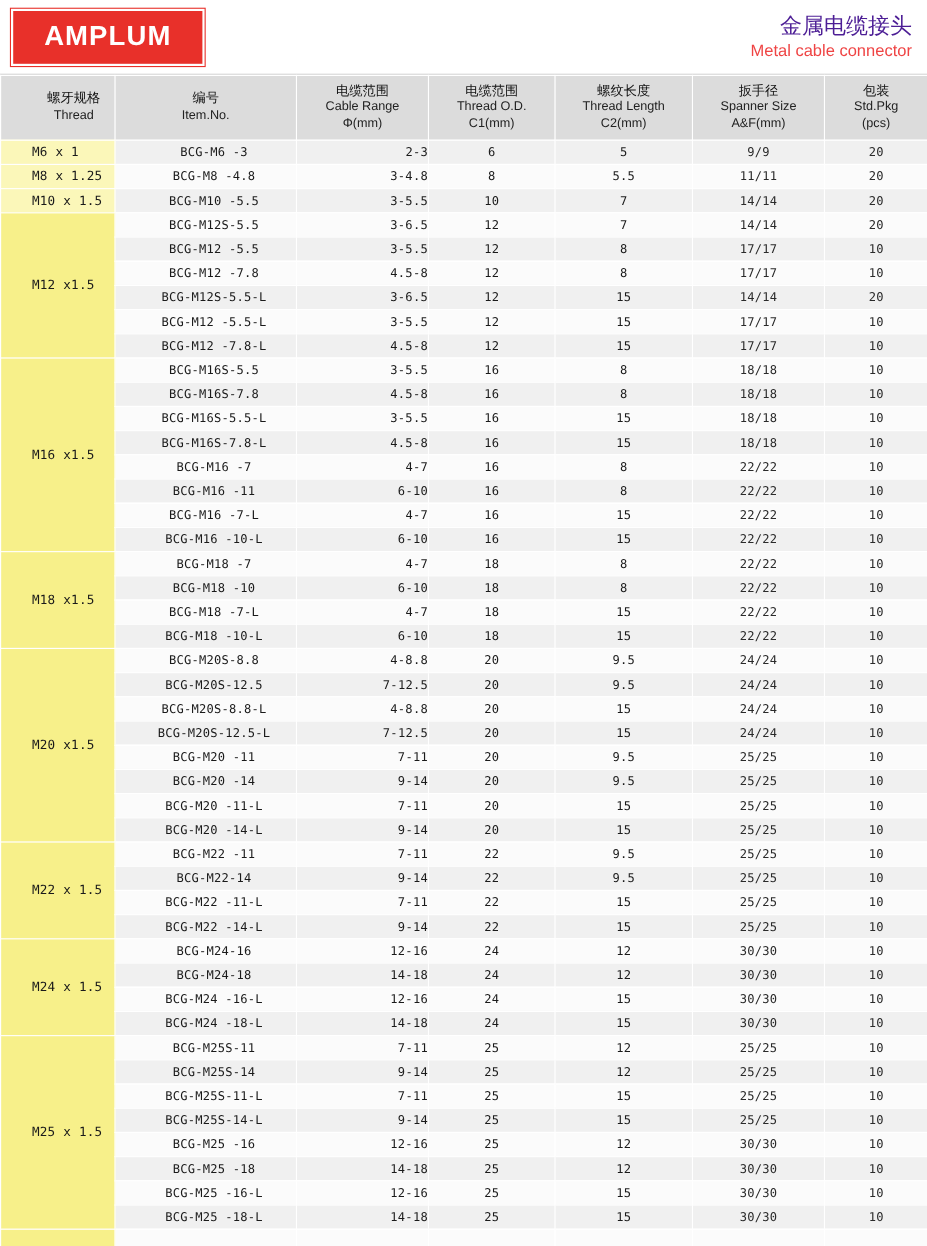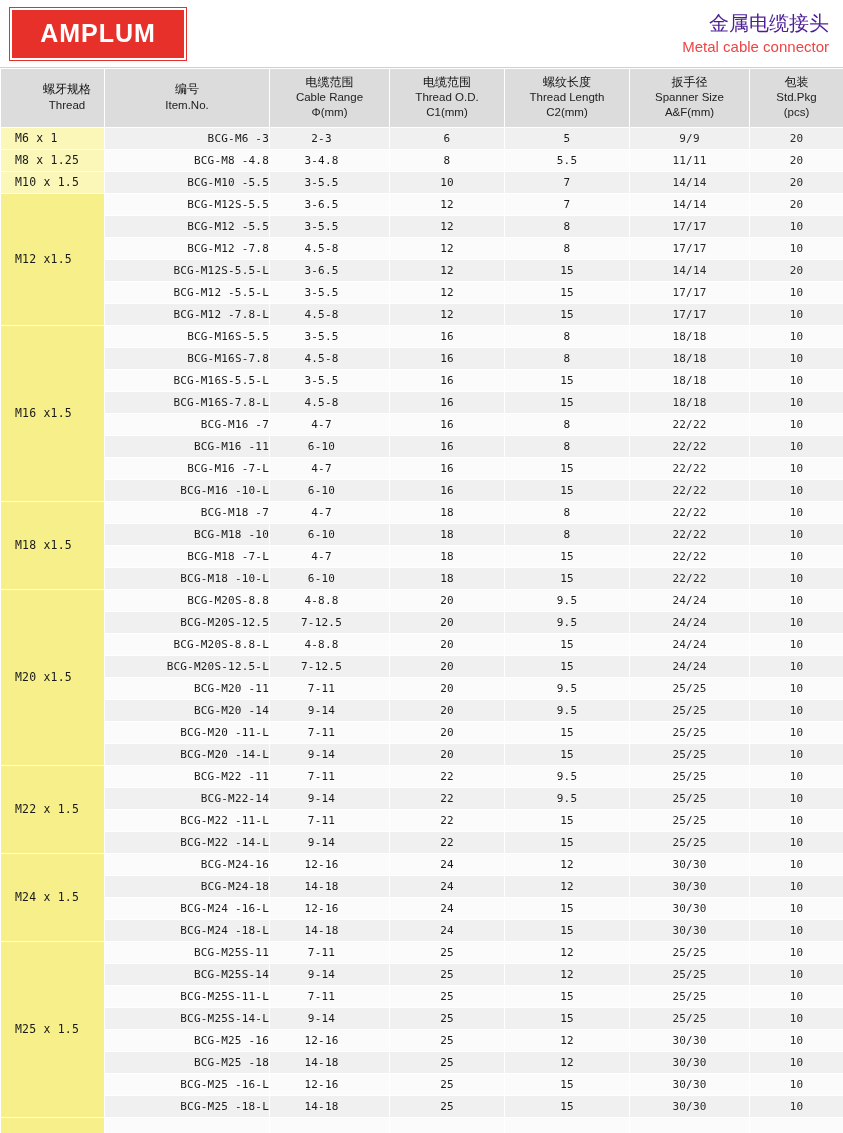--- a/index.html
+++ b/index.html
@@ -112,35 +112,35 @@
     font-family: "DejaVu Sans Mono", monospace;
     font-size: 11px;
     letter-spacing: 0.2px;
   }
   tbody tr.odd td { background: #f0f0f0; }
   tbody tr.even td { background: #fbfbfb; }
 
   td.thread {
     background: #f7f08a !important;
     text-align: left;
-    padding-left: 14px;
+    padding-left: 28px;
     font-size: 11.5px;
     color: #1a1a1a;
   }
   td.thread.light { background: #fbf7b9 !important; }
   td.item {
-    text-align: right;
+    text-align: center;
     padding-left: 15px;
   }
   td.num {
     text-align: center;
   }
   td.cable {
-    text-align: center;
-    padding-right: 16px;
+    text-align: right;
+    padding-right: 0;
   }
   td.spanner, td.pkg {
     color: #2a2a2a;
   }
 </style>
 </head>
 <body>
 
 <div class="page">
 

